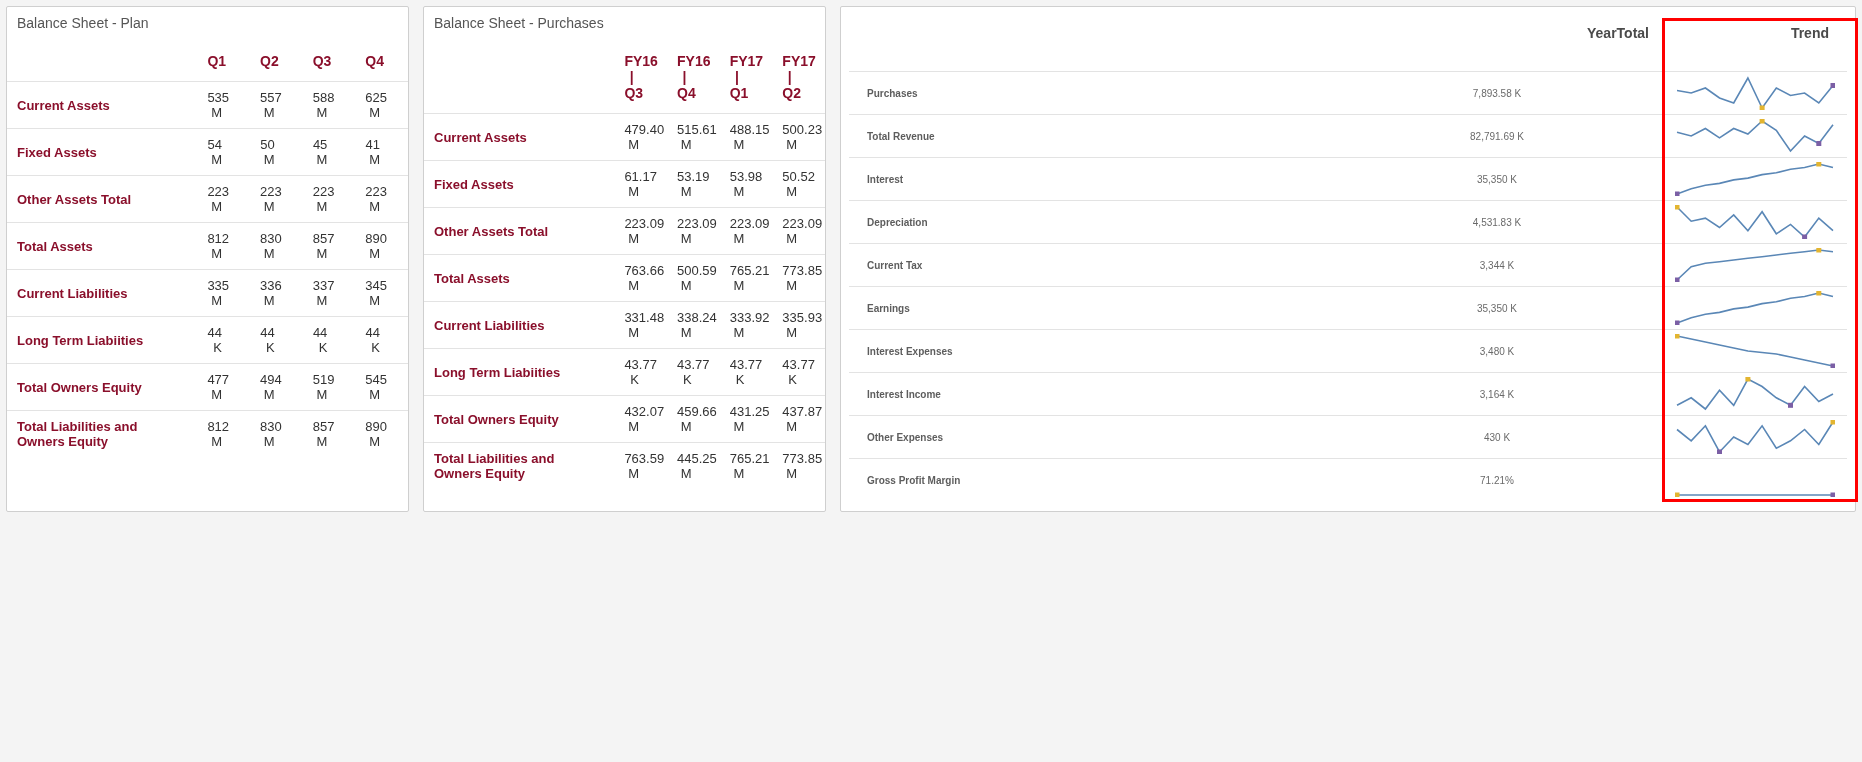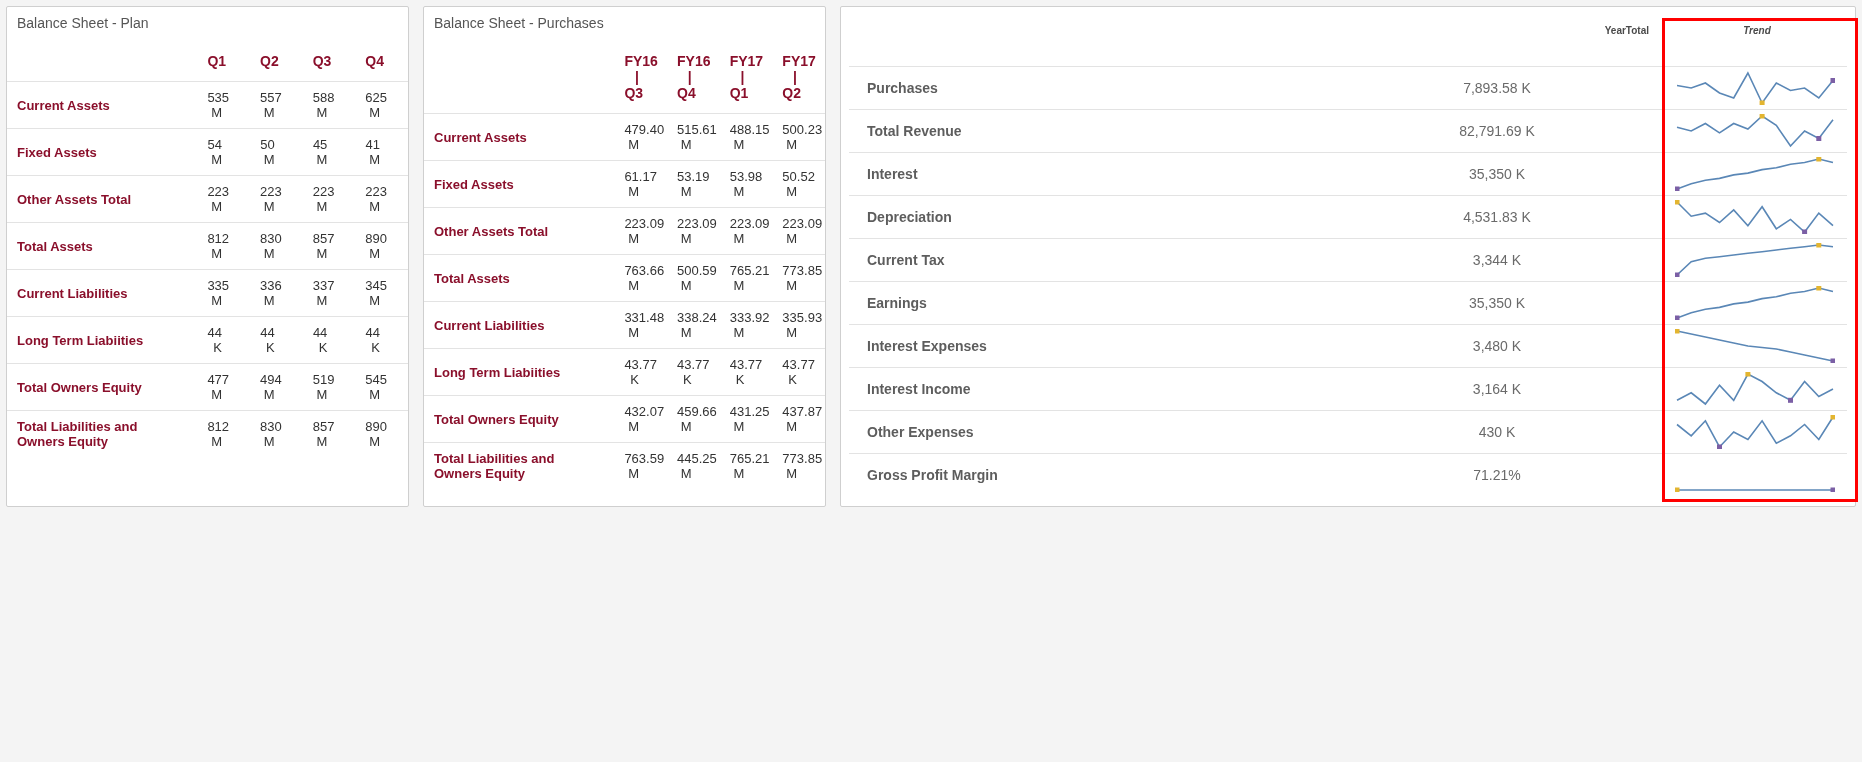--- a/index.html
+++ b/index.html
@@ -13,36 +13,36 @@
     --spark-gold:#e3b530;
     --spark-purple:#7b5fa5;
     --highlight:#ff0000;
   }
   html,body{margin:0;padding:0;background:var(--page-bg);font-family:"Segoe UI",Arial,Helvetica,sans-serif;color:#333;}
   .root{display:grid;grid-template-columns:820px 1fr;gap:14px;padding:6px;box-sizing:border-box;width:1862px;}
   .leftcol{display:flex;gap:14px;}
   .card{background:var(--card-bg);border:1px solid #cfcfcf;border-radius:2px;}
   .card-title{font-size:14px;color:#555;padding:8px 10px 14px 10px;font-weight:400;}
   table.bs{width:100%;border-collapse:collapse;table-layout:fixed;}
-  table.bs th{font-size:14px;font-weight:700;color:var(--maroon);text-align:right;padding:8px 28px 12px 10px;}
+  table.bs th{font-size:14px;font-weight:700;color:var(--maroon);text-align:center;padding:8px 28px 12px 10px;}
   table.bs th.rowhead{text-align:left;}
   table.bs th:first-child{width:38%;}
   table.bs td{font-size:13px;padding:8px 28px 8px 10px;border-top:1px solid var(--border);text-align:right;color:#333;}
   table.bs td.rowhead{color:var(--maroon);font-weight:700;text-align:left;}
 
   
   .right-card{padding:0 0 10px 0;}
   .right-inner{padding:18px 8px 0 8px;}
   table.sp{width:100%;border-collapse:collapse;table-layout:fixed;}
   table.sp col.lbl{width:auto;}
   table.sp col.val{width:340px;}
   table.sp col.trend{width:180px;}
-  table.sp th{font-size:10px;color:#4a4a4a;font-weight:700;text-align:right;padding:0 18px 30px 18px;margin-top:12px;}
-  table.sp th.trend-h{text-align:center;font-style:italic;}
-  table.sp td{font-size:14px;padding:12px 18px;border-top:1px solid var(--border);vertical-align:middle;}
+  table.sp th{font-size:14px;color:#4a4a4a;font-weight:700;text-align:right;padding:0 18px 30px 18px;margin-top:12px;}
+  table.sp th.trend-h{text-align:right;}
+  table.sp td{font-size:10px;padding:12px 18px;border-top:1px solid var(--border);vertical-align:middle;}
   table.sp td.lbl{color:var(--grey-label);font-weight:700;}
   table.sp td.val{color:var(--grey-val);text-align:center;}
   table.sp td.spark{padding:4px 8px 4px 8px;}
   .spark-box{width:160px;height:34px;}
   svg.sparkline{width:100%;height:100%;display:block;}
   svg.sparkline polyline{fill:none;stroke:var(--spark-stroke);stroke-width:1.6;}
   svg.sparkline rect.marker{rx:0;}
   .trend-highlight{position:absolute;border:3px solid var(--highlight);pointer-events:none;}
   .right-wrap{position:relative;}
 </style>

